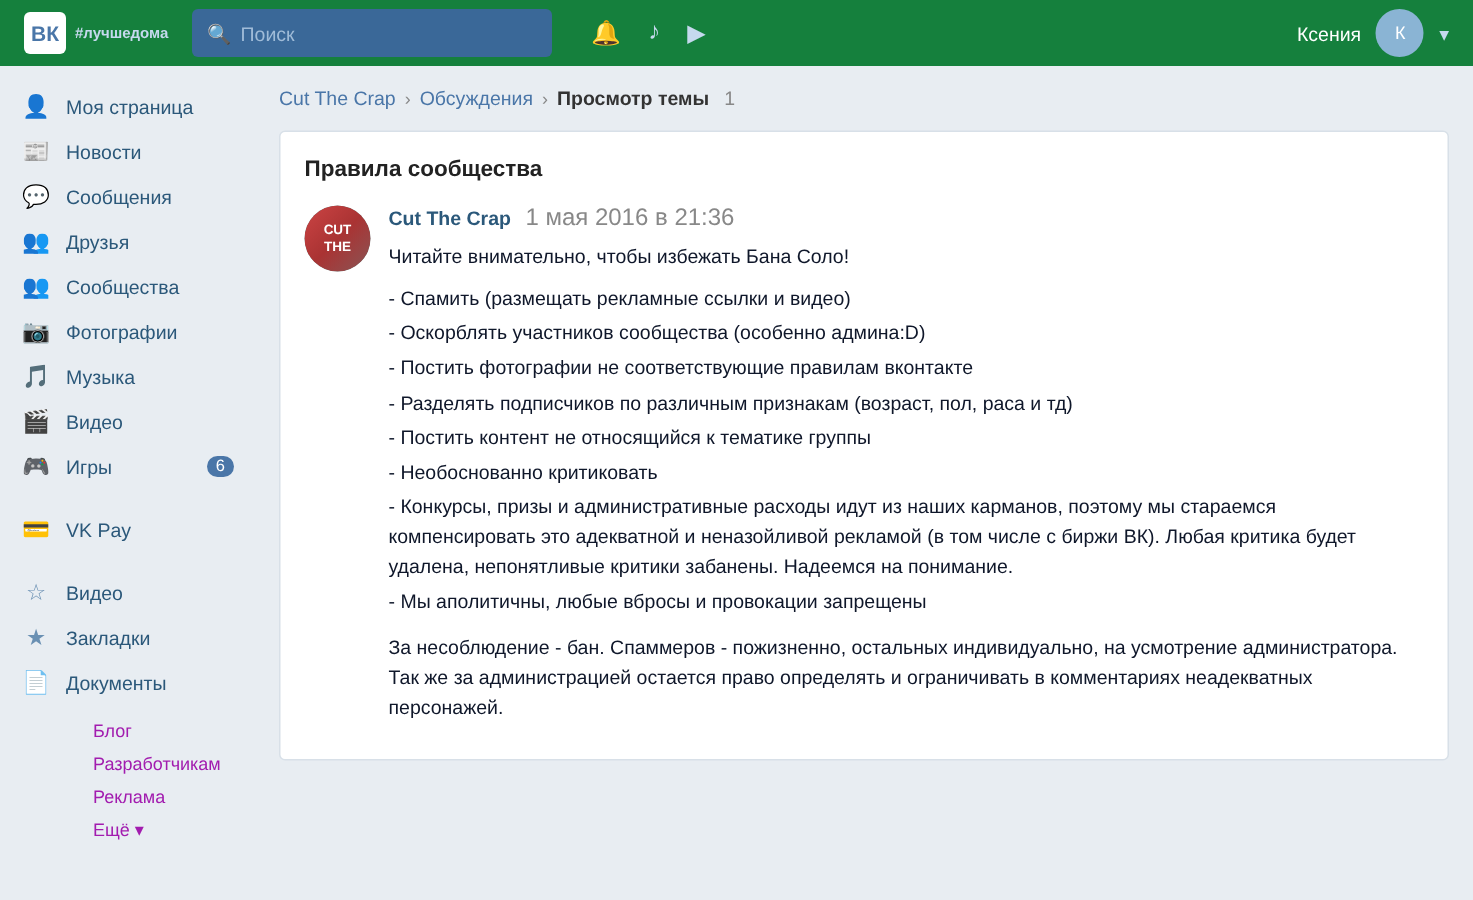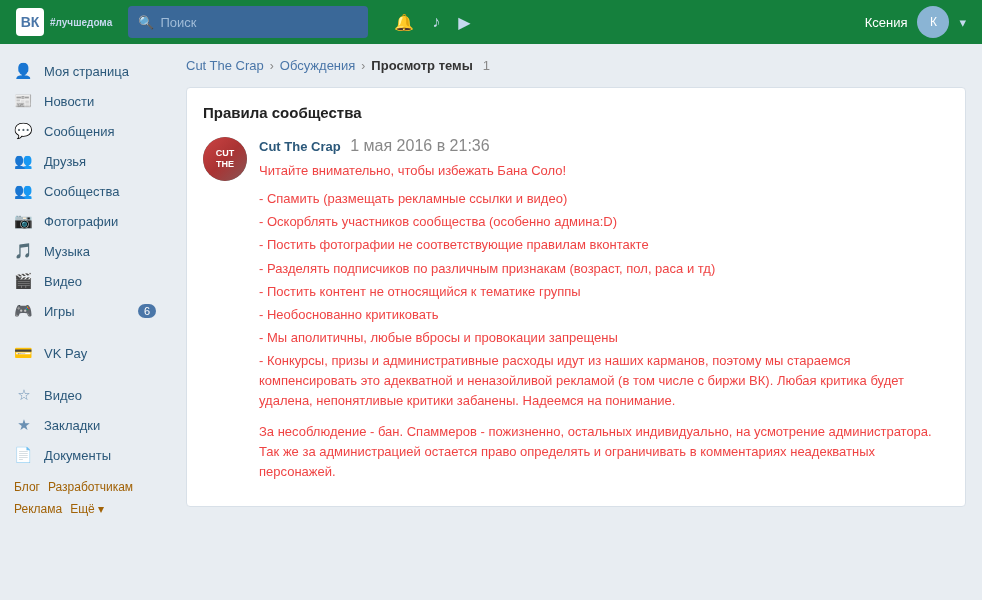--- a/index.html
+++ b/index.html
@@ -111,21 +111,21 @@
     }
     .sidebar-divider { height: 12px; }
     .sidebar-footer {
       padding: 10px 14px;
       font-size: 12px;
       color: #6a90b3;
       display: flex;
       gap: 8px;
       flex-wrap: wrap;
     }
-    .sidebar-footer a { color: #a16207; text-decoration: none; }
+    .sidebar-footer a { color: #a21caf; text-decoration: none; margin-left: 48px; }
 
     
     .content-area {
       flex: 1;
       padding: 14px 16px;
     }
 
     
     .breadcrumb {
       display: flex;
@@ -178,21 +178,21 @@
       border-radius: 50%;
       background: linear-gradient(135deg, #c44 0%, #a33 50%, #855 100%);
       display: flex; align-items: center; justify-content: center;
       font-size: 9px; color: #fff; font-weight: bold; text-align: center;
       line-height: 1.2;
     }
     .post-body { flex: 1; }
     .post-header { margin-bottom: 6px; }
     .post-author { font-weight: bold; color: #2b587a; font-size: 13px; }
     .post-date { color: #888; font-size: 16px; margin-left: 6px; }
-    .post-text { font-size: 13px; color: #ef4444; line-height: 1.55; }
+    .post-text { font-size: 13px; color: #0f172a; line-height: 1.55; }
     .post-text p { margin-bottom: 8px; }
   </style>
 </head>
 <body>
 
 <div class="topbar">
   <div class="topbar-logo">
     <div class="vk-icon">ВК</div>
     <span class="topbar-hashtag">#лучшедома</span>
   </div>
@@ -305,22 +305,22 @@
           </div>
           <div class="post-text">
             <p>Читайте внимательно, чтобы избежать Бана Соло!</p>
             <div id="rules-list">
                 <p style="margin-bottom: 3px;">- Спамить (размещать рекламные ссылки и видео)</p>
                 <p style="margin-bottom: 3px;">- Оскорблять участников сообщества (особенно админа:D)</p>
                 <p style="margin-bottom: 3px;">- Постить фотографии не соответствующие правилам вконтакте</p>
                 <p style="margin-bottom: 3px;">- Разделять подписчиков по различным признакам (возраст, пол, раса и тд)</p>
                 <p style="margin-bottom: 3px;">- Постить контент не относящийся к тематике группы</p>
                 <p style="margin-bottom: 3px;">- Необоснованно критиковать</p>
+                <p style="margin-bottom: 3px;">- Конкурсы, призы и административные расходы идут из наших карманов, поэтому мы стараемся компенсировать это адекватной и неназойливой рекламой (в том числе с биржи ВК). Любая критика будет удалена, непонятливые критики забанены. Надеемся на понимание.</p>
                 <p style="margin-bottom: 3px;">- Мы аполитичны, любые вбросы и провокации запрещены</p>
-                <p style="margin-bottom: 3px;">- Конкурсы, призы и административные расходы идут из наших карманов, поэтому мы стараемся компенсировать это адекватной и неназойливой рекламой (в том числе с биржи ВК). Любая критика будет удалена, непонятливые критики забанены. Надеемся на понимание.</p>
               </div>
             <p style="margin-top:10px;">За несоблюдение - бан. Спаммеров - пожизненно, остальных индивидуально, на усмотрение администратора. Так же за администрацией остается право определять и ограничивать в комментариях неадекватных персонажей.</p>
           </div>
         </div>
       </div>
     </div>
   </div>
 </div>
 
 </body></html>

